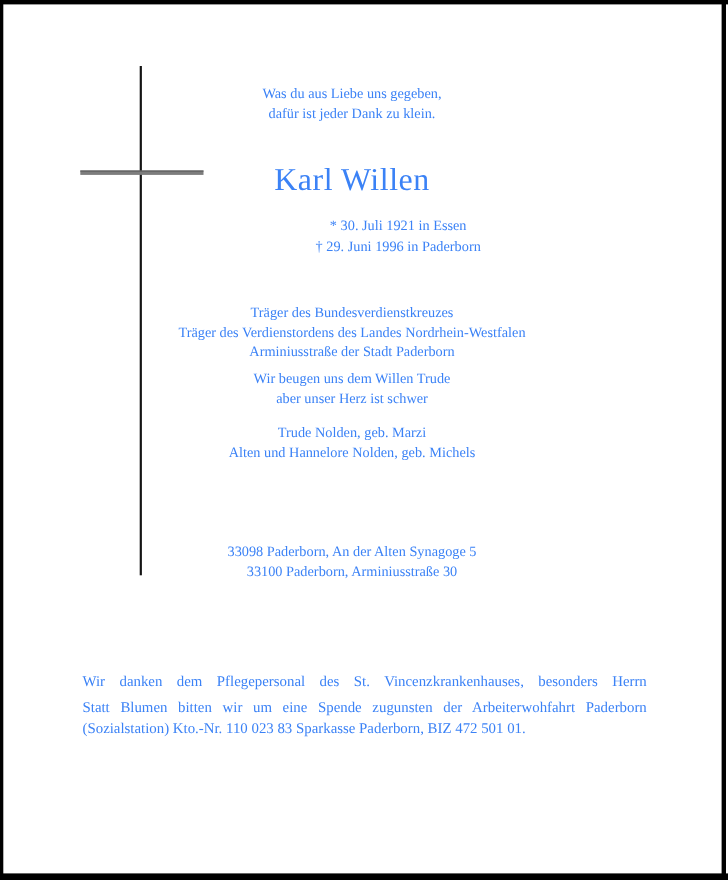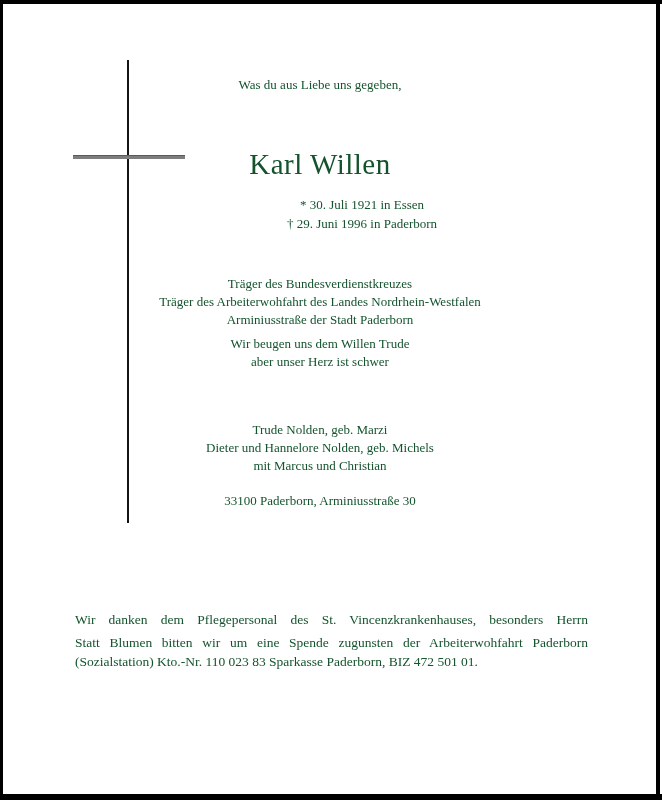--- a/index.html
+++ b/index.html
@@ -7,21 +7,21 @@
     padding: 0;
     background: #ffffff;
   }
   .page {
     position: relative;
     width: 662px;
     height: 800px;
     background: #ffffff;
     overflow: hidden;
     font-family: "Liberation Serif", "DejaVu Serif", serif;
-    color: #14532d;
+    color: #3b82f6;
   }
   
   .bar { position: absolute; background: #000000; }
   .bar-top    { left: 0; top: 0; width: 662px; height: 4px; }
   .bar-bottom { left: 0; top: 794px; width: 662px; height: 6px; }
   .bar-left   { left: 0; top: 0; width: 3px; height: 800px; }
   .bar-right  { left: 656px; top: 0; width: 4px; height: 800px; }
 
   
   .cross-vertical {
@@ -50,21 +50,21 @@
   .deceased-name {
     font-size: 29px;
     line-height: 36px;
     font-weight: normal;
     margin: 0;
     letter-spacing: 0.5px;
   }
   .dates        { top: 195px; font-size: 13px; line-height: 19px; margin-left: 42px; }
   .honors       { top: 241px; font-size: 13px; line-height: 18px; margin-top: 34px; }
   .condolence   { top: 335px; font-size: 13px; line-height: 18px; }
-  .mourners     { top: 384px; font-size: 13px; line-height: 18px; margin-top: 37px; }
+  .mourners     { top: 384px; font-size: 13px; line-height: 18px; }
   .addresses    { top: 491px; font-size: 13px; line-height: 19px; }
 
   
   .paragraphs {
     position: absolute;
     left: 75px; top: 610px;
     width: 513px;
     font-size: 13.5px;
     line-height: 19px;
     text-align: left;
@@ -87,49 +87,50 @@
   <div class="bar bar-left"></div>
   <div class="bar bar-right"></div>
 
   <div>
     <div class="cross-vertical"></div>
     <div class="cross-horizontal"></div>
   </div>
 
   <div class="centered-block quote">
     <div>Was du aus Liebe uns gegeben,</div>
+    <div>dafür ist jeder Dank zu klein.</div>
   </div>
 
   <div class="centered-block name-block">
     <h1 class="deceased-name">Karl Willen</h1>
   </div>
 
   <div class="centered-block dates">
     <div>* 30. Juli 1921 in Essen</div>
     <div>† 29. Juni 1996 in Paderborn</div>
   </div>
 
   <div class="centered-block honors">
     <div>Träger des Bundesverdienstkreuzes</div>
-    <div>Träger des Arbeiterwohfahrt des Landes Nordrhein-Westfalen</div>
+    <div>Träger des Verdienstordens des Landes Nordrhein-Westfalen</div>
     <div>Arminiusstraße der Stadt Paderborn</div>
   </div>
 
   <div class="centered-block condolence">
     <div>Wir beugen uns dem Willen Trude</div>
     <div>aber unser Herz ist schwer</div>
   </div>
 
   <div class="centered-block mourners">
     <div>Trude Nolden, geb. Marzi</div>
-    <div>Dieter und Hannelore Nolden, geb. Michels</div>
-    <div>mit Marcus und Christian</div>
+    <div>Alten und Hannelore Nolden, geb. Michels</div>
   </div>
 
   <div class="centered-block addresses">
+    <div>33098 Paderborn, An der Alten Synagoge 5</div>
     <div>33100 Paderborn, Arminiusstraße 30</div>
   </div>
 
   <div class="paragraphs">
     <div class="paragraph">
       <div class="jline">Wir danken dem Pflegepersonal des St. Vincenzkrankenhauses, besonders Herrn</div>
     </div>
     <div class="paragraph">
       <div class="jline">Statt Blumen bitten wir um eine Spende zugunsten der Arbeiterwohfahrt Paderborn</div>
       <div class="lline">(Sozialstation) Kto.-Nr. 110 023 83 Sparkasse Paderborn, BIZ 472 501 01.</div>

